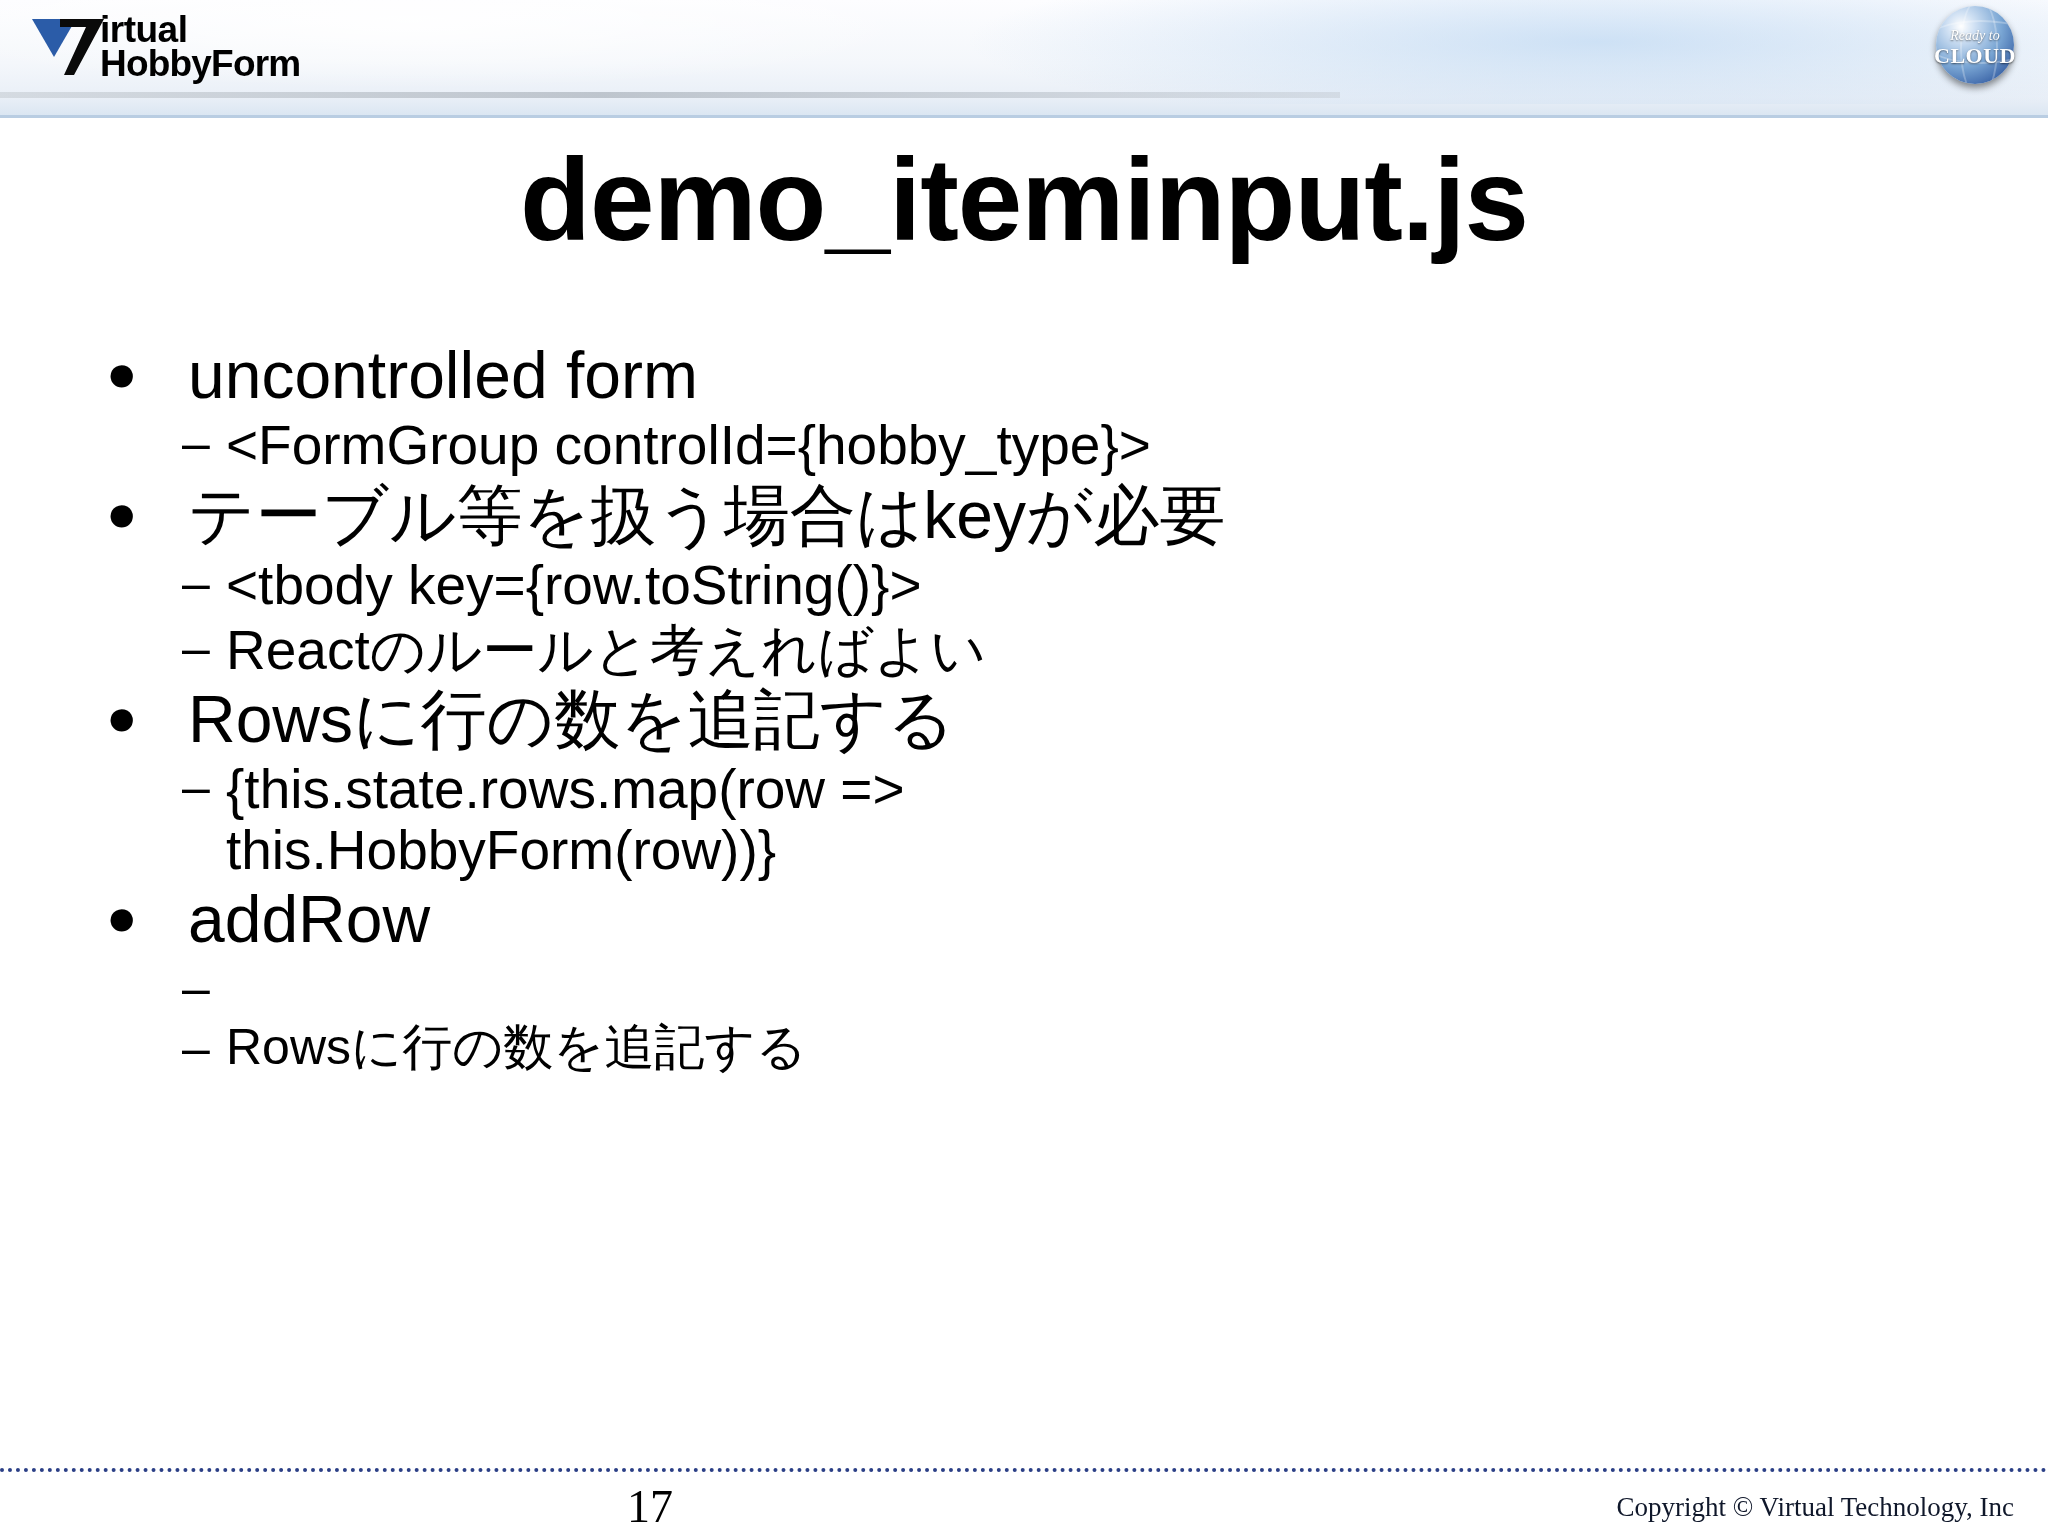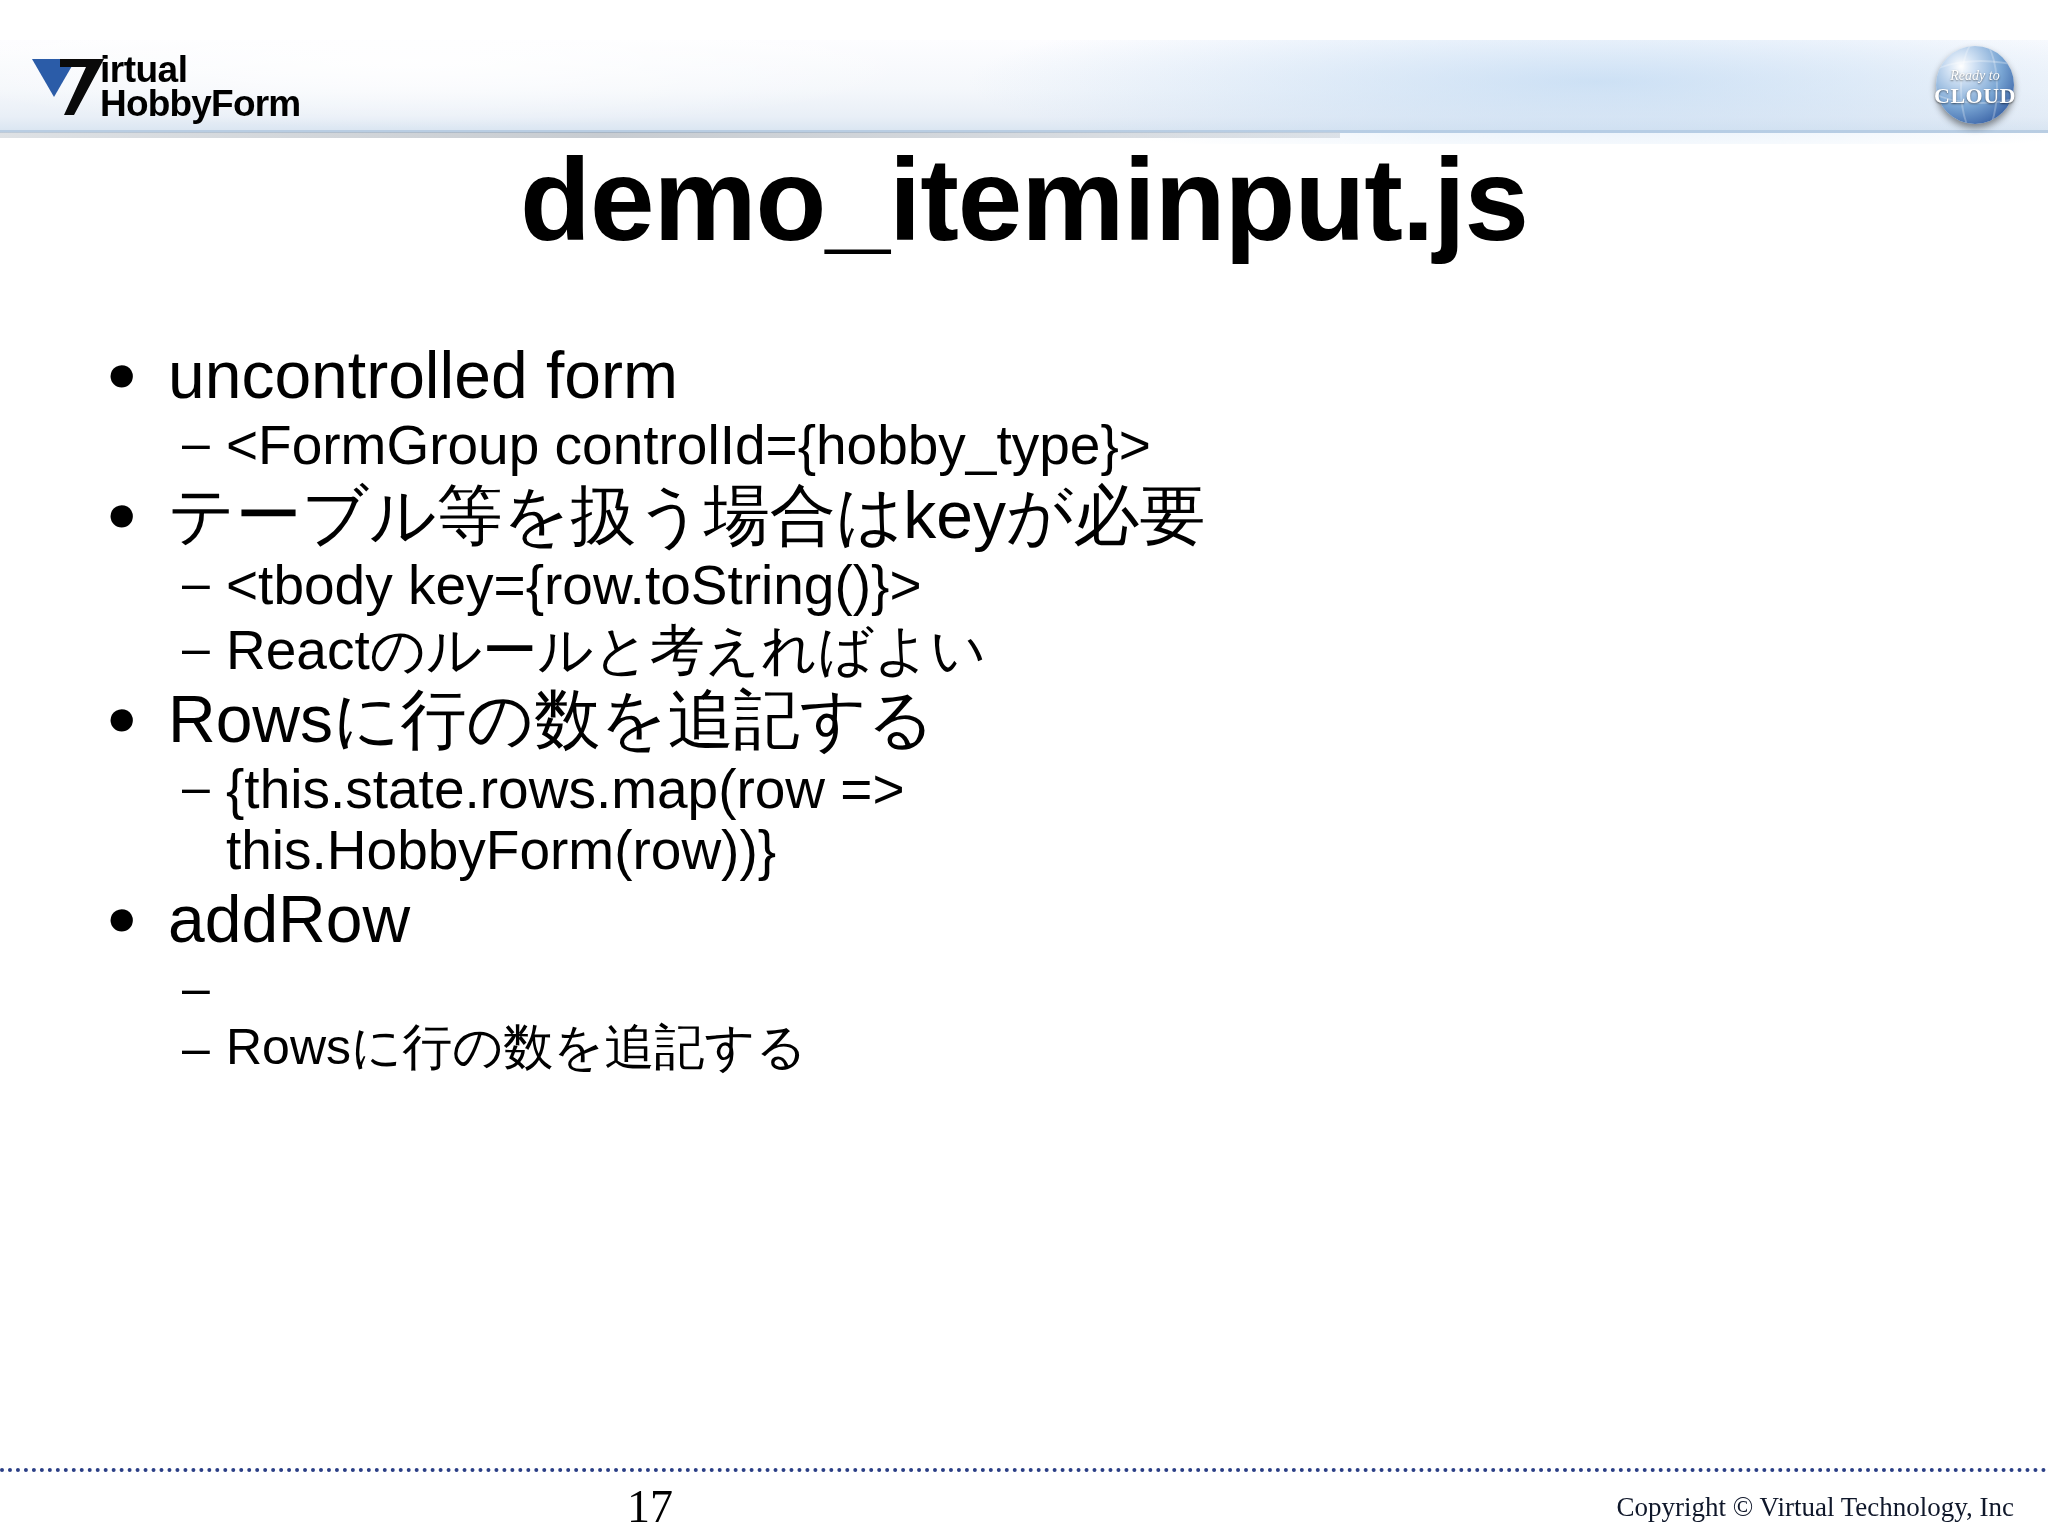--- a/index.html
+++ b/index.html
@@ -17,25 +17,24 @@
     background: #ffffff;
     overflow: hidden;
   }
 
   
   .header {
     position: absolute;
     left: 0;
     top: 0;
     width: 2048px;
-    height: 93px;
+    height: 118px;
     background: linear-gradient(180deg, #fdfdff 0%, #f4f7fb 55%, #e9eff7 85%, #dbe6f2 100%);
     border-bottom: 3px solid #b9cde2;
     box-sizing: border-box;
-    margin-top: 40px;
   }
   .header-sheen {
     position: absolute;
     left: 0;
     top: 0;
     width: 2048px;
     height: 104px;
     background:
       radial-gradient(ellipse 900px 120px at 78% 40%, rgba(171,205,239,0.55) 0%, rgba(171,205,239,0) 70%),
       radial-gradient(ellipse 700px 90px at 20% 20%, rgba(255,255,255,0.9) 0%, rgba(255,255,255,0) 75%);
@@ -169,20 +168,21 @@
     flex: 0 0 auto;
     width: 72px;
     font-size: 52px;
     line-height: 1.30;
     text-align: left;
     padding-left: 10px;
     box-sizing: border-box;
   }
   .bullet-l1 .txt {
     flex: 1 1 auto;
+    margin-left: 20px;
   }
 
   .bullet-l2 {
     display: flex;
     align-items: flex-start;
     font-size: 55px;
     line-height: 1.10;
     color: #000000;
     margin: 0 0 4px 0;
   }

